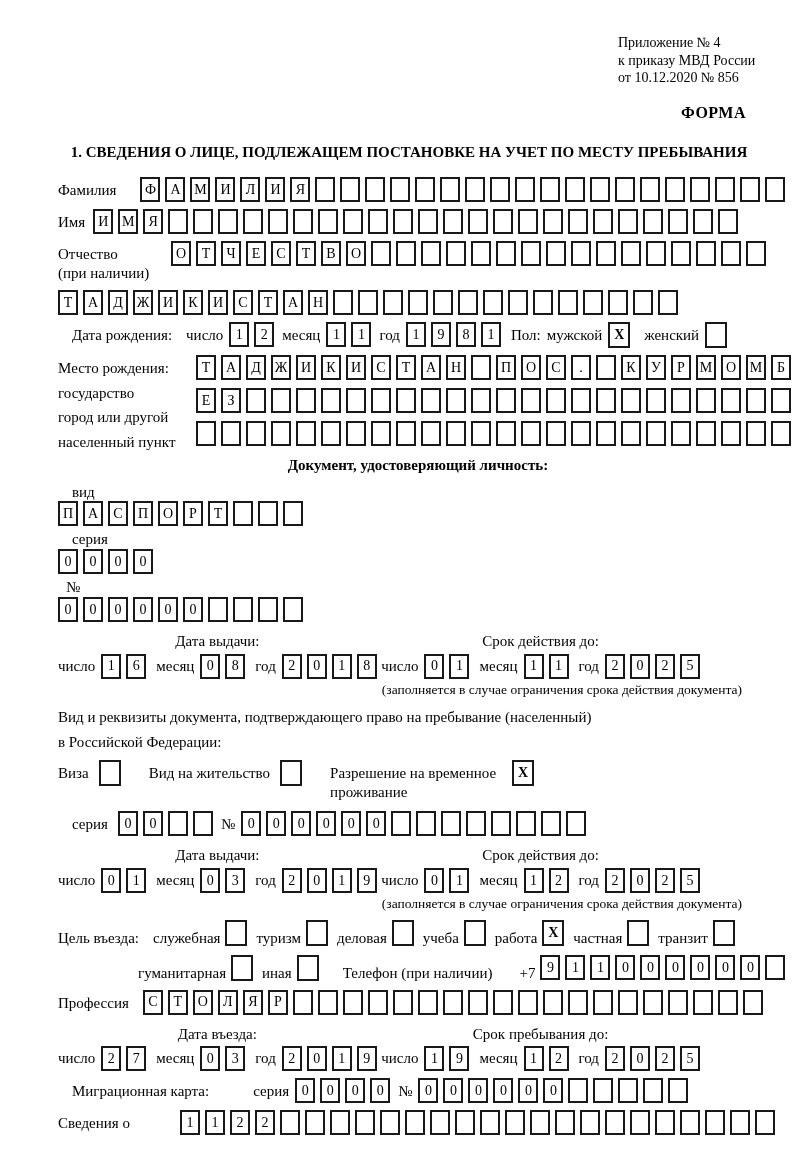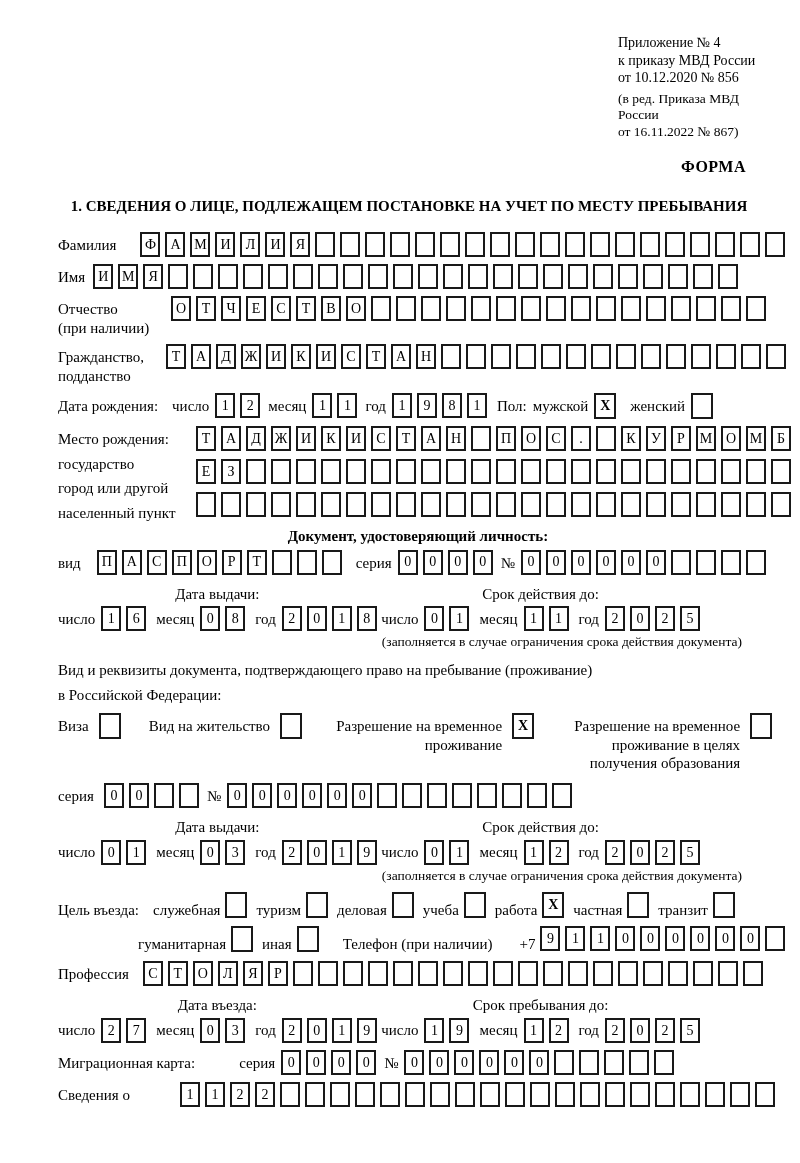--- a/index.html
+++ b/index.html
@@ -29,62 +29,58 @@
     width:20px;height:25px;border:2px solid #191919;box-sizing:border-box;
     font-size:14px;background:#fff;
   }
   .chk{width:22px;height:26px;font-weight:bold;}
 
   .frow{display:flex;align-items:flex-start;margin-top:7px;}
   .flabel{flex:none;padding-top:4px;margin-right:8px;}
   .flabel.w100{width:100px;}
   .flabel.w105{width:105px;}
   .inl{padding-top:4px;margin:0 6px 0 8px;flex:none;}
-  .inl.first{margin-left:0;}
+  .inl.first{margin-left:14px;}
   .subl{display:block;}
 
   
   .lblcol{flex:none;padding-top:4px;}
   .rowsstack .boxrow{display:flex;margin-bottom:8px;}
 
   
   .dates-pair{display:flex;justify-content:space-between;margin-top:10px;padding-right:78px;}
   .dg-head{text-align:center;margin-bottom:3px;}
   .dg-line{display:flex;align-items:center;}
   .dg-line .dl{margin:0 6px 0 10px;flex:none;}
   .dg-line .dl.first{margin-left:0;}
   .note{ text-align:right;font-size:13.5px;margin-top:3px;padding-right:36px;}
 
   .para{margin-top:10px;}
 
   
   .optrow{display:flex;align-items:flex-start;margin-top:8px;}
   .opt{display:flex;align-items:flex-start;margin-right:28px;}
   .opt .optlabel{padding-top:4px;margin-right:10px;}
-  .opt .c{text-align:right;}
+  .opt .c{text-align:left;}
   .optw170{width:172px;}
   .optw175{width:178px;}
 
   .indent{margin-left:80px;}
   .plabel{padding-top:4px;margin:5px 5px 0 9px;flex:none;}
   .plabel.first{margin-left:0;}
 </style>
 </head>
 <body>
 
 <div class="page">
 
   <div class="refblock">
     <div class="rl">Приложение № 4</div>
     <div class="rl">к приказу МВД России</div>
     <div class="rl">от 10.12.2020 № 856</div>
-  </div>
-  <div class="refnote">
-    <div>(в ред. Приказа МВД России</div>
-    <div>от 16.11.2022 № 867)</div>
   </div>
 
   <div class="forma">ФОРМА</div>
 
 
   <div class="secheading">1. СВЕДЕНИЯ О ЛИЦЕ, ПОДЛЕЖАЩЕМ ПОСТАНОВКЕ НА УЧЕТ ПО МЕСТУ ПРЕБЫВАНИЯ</div>
 
   <div class="frow" style="margin-top:16px;gap:16px;">
     <span class="flabel">Фамилия</span>
     <span class="boxrow">
@@ -176,24 +172,20 @@
         <span class="cbox"></span>
         <span class="cbox"></span>
         <span class="cbox"></span>
         <span class="cbox"></span>
         <span class="cbox"></span>
         <span class="cbox"></span>
       </span>
   </div>
 
   <div class="frow">
-    <span class="flabel w100">
-      <span>Гражданство,</span>
-      <span class="subl">подданство</span>
-    </span>
     <span class="boxrow">
         <span class="cbox">Т</span>
         <span class="cbox">А</span>
         <span class="cbox">Д</span>
         <span class="cbox">Ж</span>
         <span class="cbox">И</span>
         <span class="cbox">К</span>
         <span class="cbox">И</span>
         <span class="cbox">С</span>
         <span class="cbox">Т</span>
@@ -326,21 +318,21 @@
           <span class="cbox"></span>
           <span class="cbox"></span>
           <span class="cbox"></span>
           <span class="cbox"></span>
         </span>
     </span>
   </div>
 
   <div class="para" style="text-align:center;font-weight:bold;margin-top:4px;">Документ, удостоверяющий личность:</div>
 
-  <div class="frow" style="margin-top:4px;">
+  <div class="frow" style="margin-top:4px;flex-direction:column;">
     <span class="inl first" style="margin-right:16px;">вид</span>
     <span class="boxrow">
         <span class="cbox">П</span>
         <span class="cbox">А</span>
         <span class="cbox">С</span>
         <span class="cbox">П</span>
         <span class="cbox">О</span>
         <span class="cbox">Р</span>
         <span class="cbox">Т</span>
         <span class="cbox"></span>
@@ -410,39 +402,35 @@
             <span class="cbox">2</span>
             <span class="cbox">0</span>
             <span class="cbox">2</span>
             <span class="cbox">5</span>
           </span>
       </div>
     </div>
   </div>
   <div class="note">(заполняется в случае ограничения срока действия документа)</div>
 
-  <div class="para">Вид и реквизиты документа, подтверждающего право на пребывание (проживание)</div>
+  <div class="para">Вид и реквизиты документа, подтверждающего право на пребывание (населенный)</div>
   <div class="para" style="margin-top:6px;">в Российской Федерации:</div>
 
   <div class="optrow">
     <div class="opt">
       <span class="optlabel">Виза</span>
       <span class="cbox chk"></span>
     </div>
     <div class="opt">
       <span class="optlabel">Вид на жительство</span>
       <span class="cbox chk"></span>
     </div>
     <div class="opt">
       <span class="optlabel c optw170">Разрешение на временное проживание</span>
       <span class="cbox chk">X</span>
-    </div>
-    <div class="opt" style="margin-right:0;">
-      <span class="optlabel c optw175">Разрешение на временное проживание в целях получения образования</span>
-      <span class="cbox chk"></span>
     </div>
   </div>
 
   <div class="frow" style="margin-top:10px;">
     <span class="inl first" style="margin-right:10px;">серия</span>
     <span class="boxrow">
         <span class="cbox">0</span>
         <span class="cbox">0</span>
         <span class="cbox"></span>
         <span class="cbox"></span>

